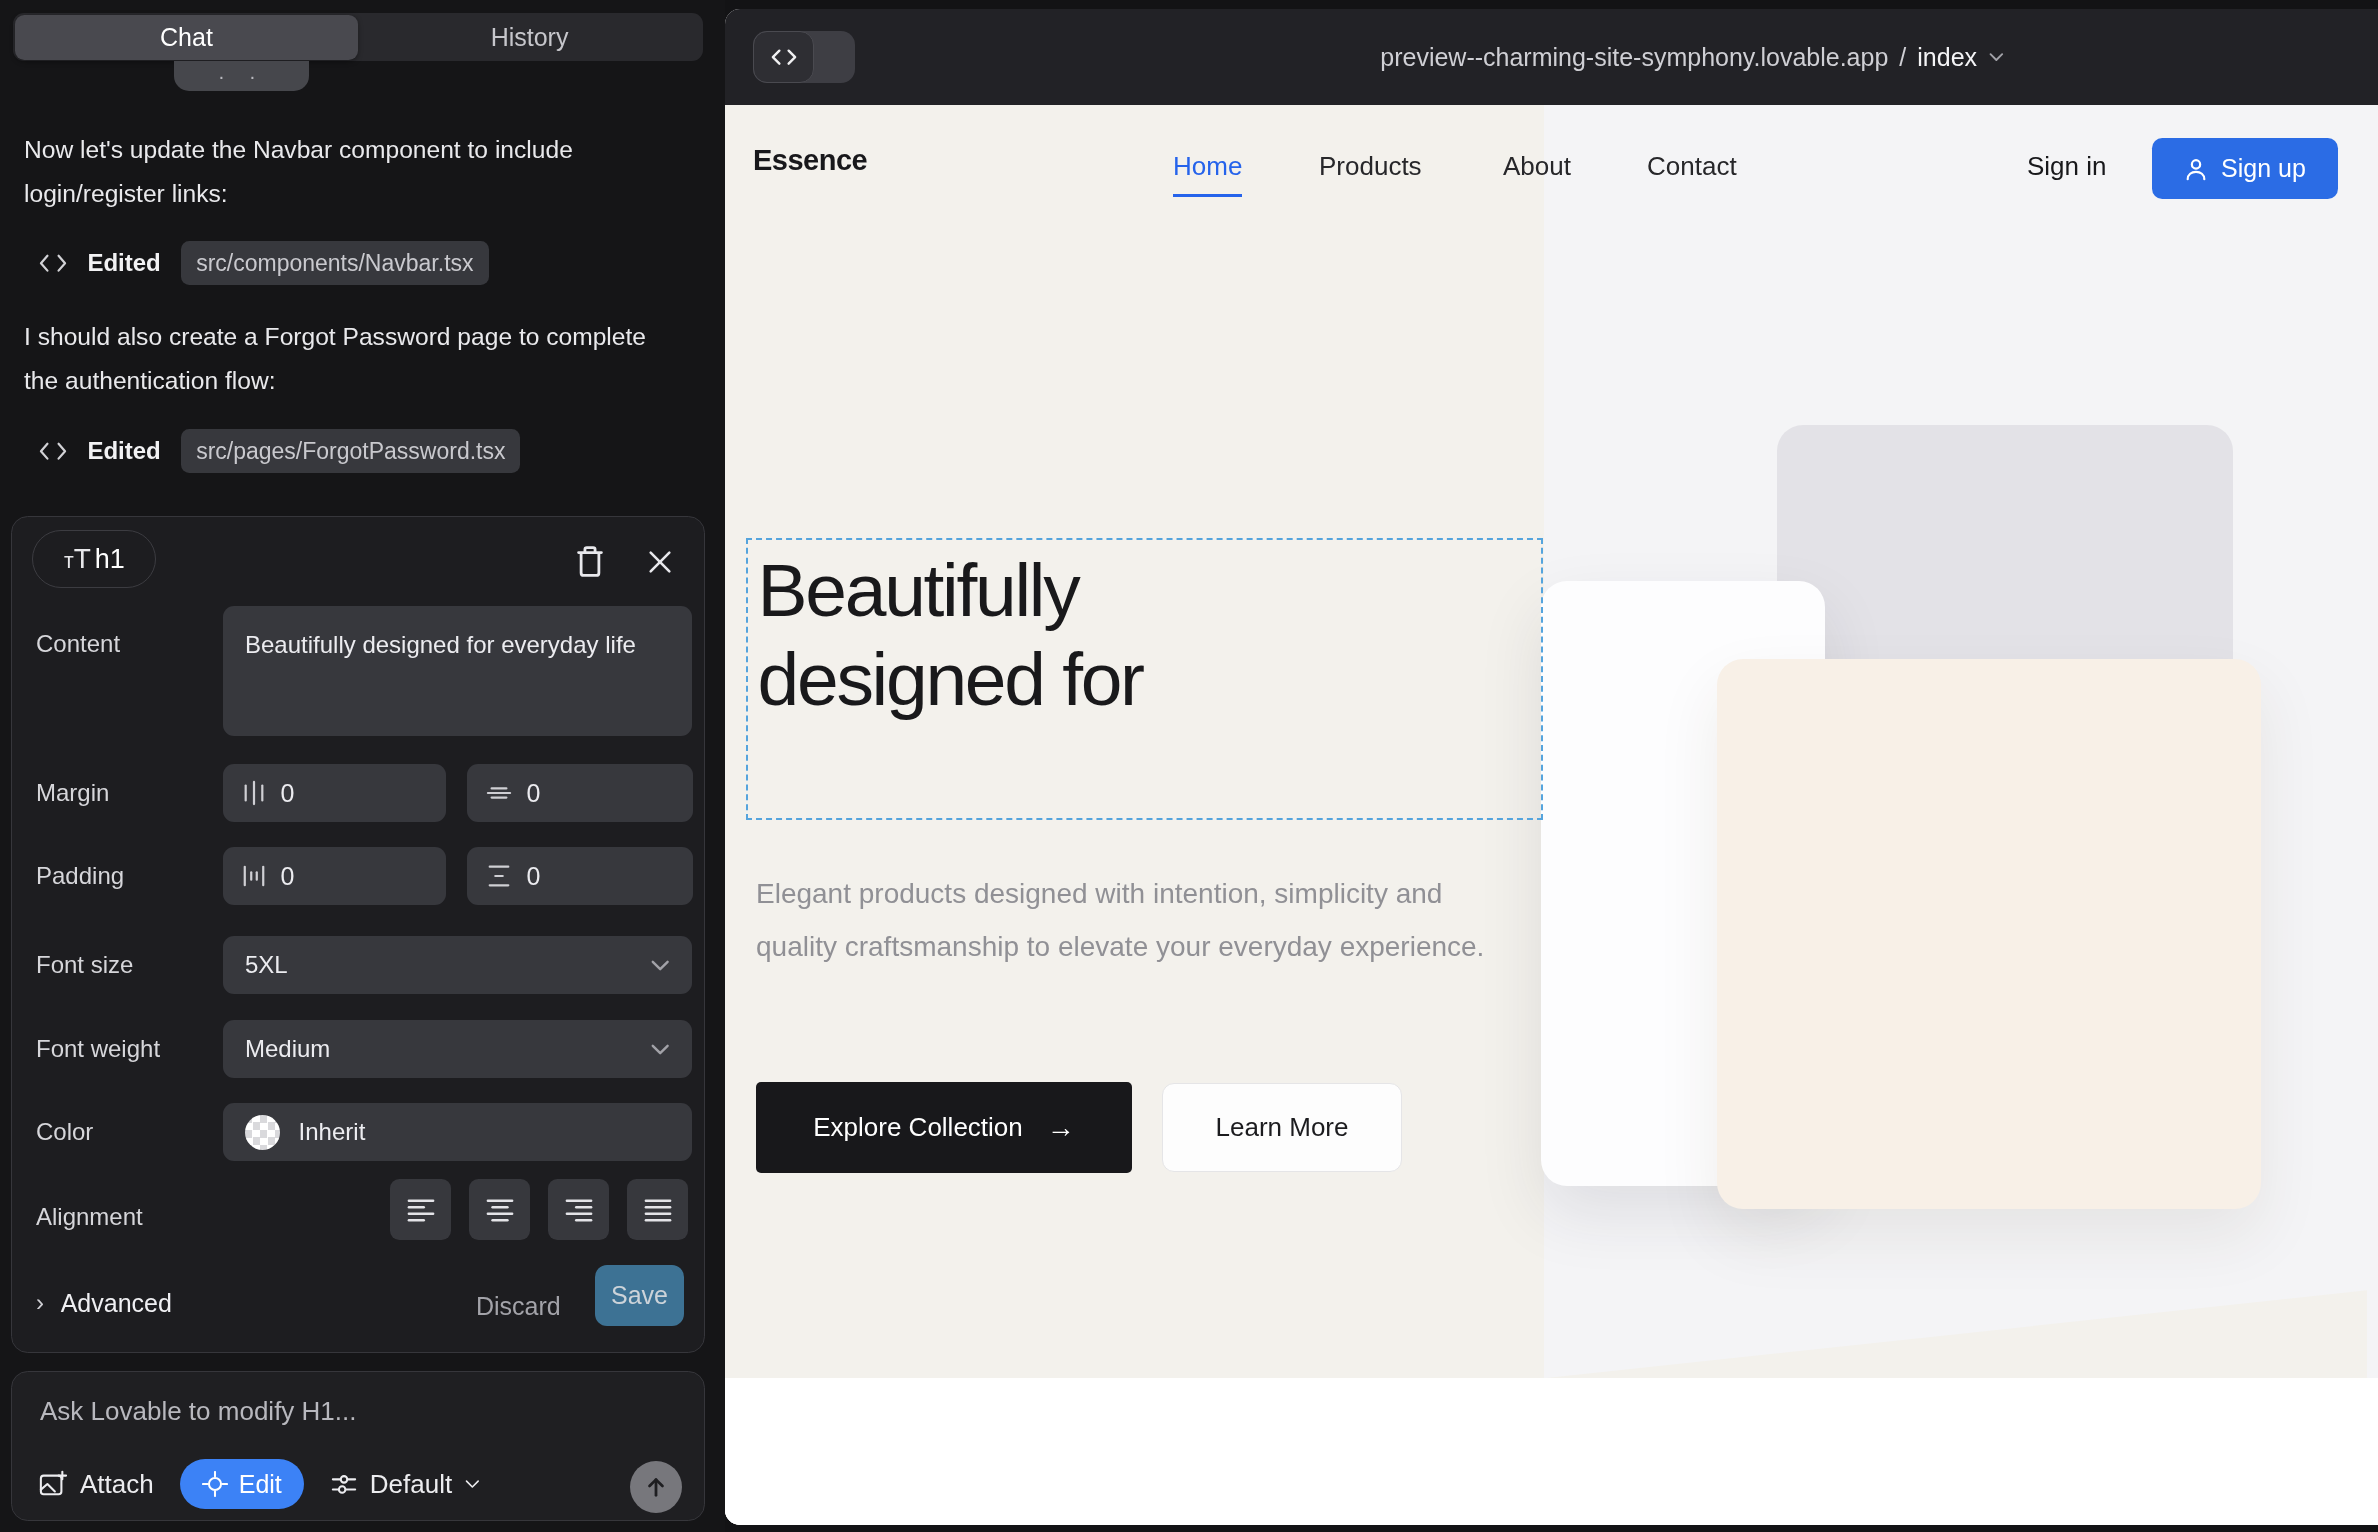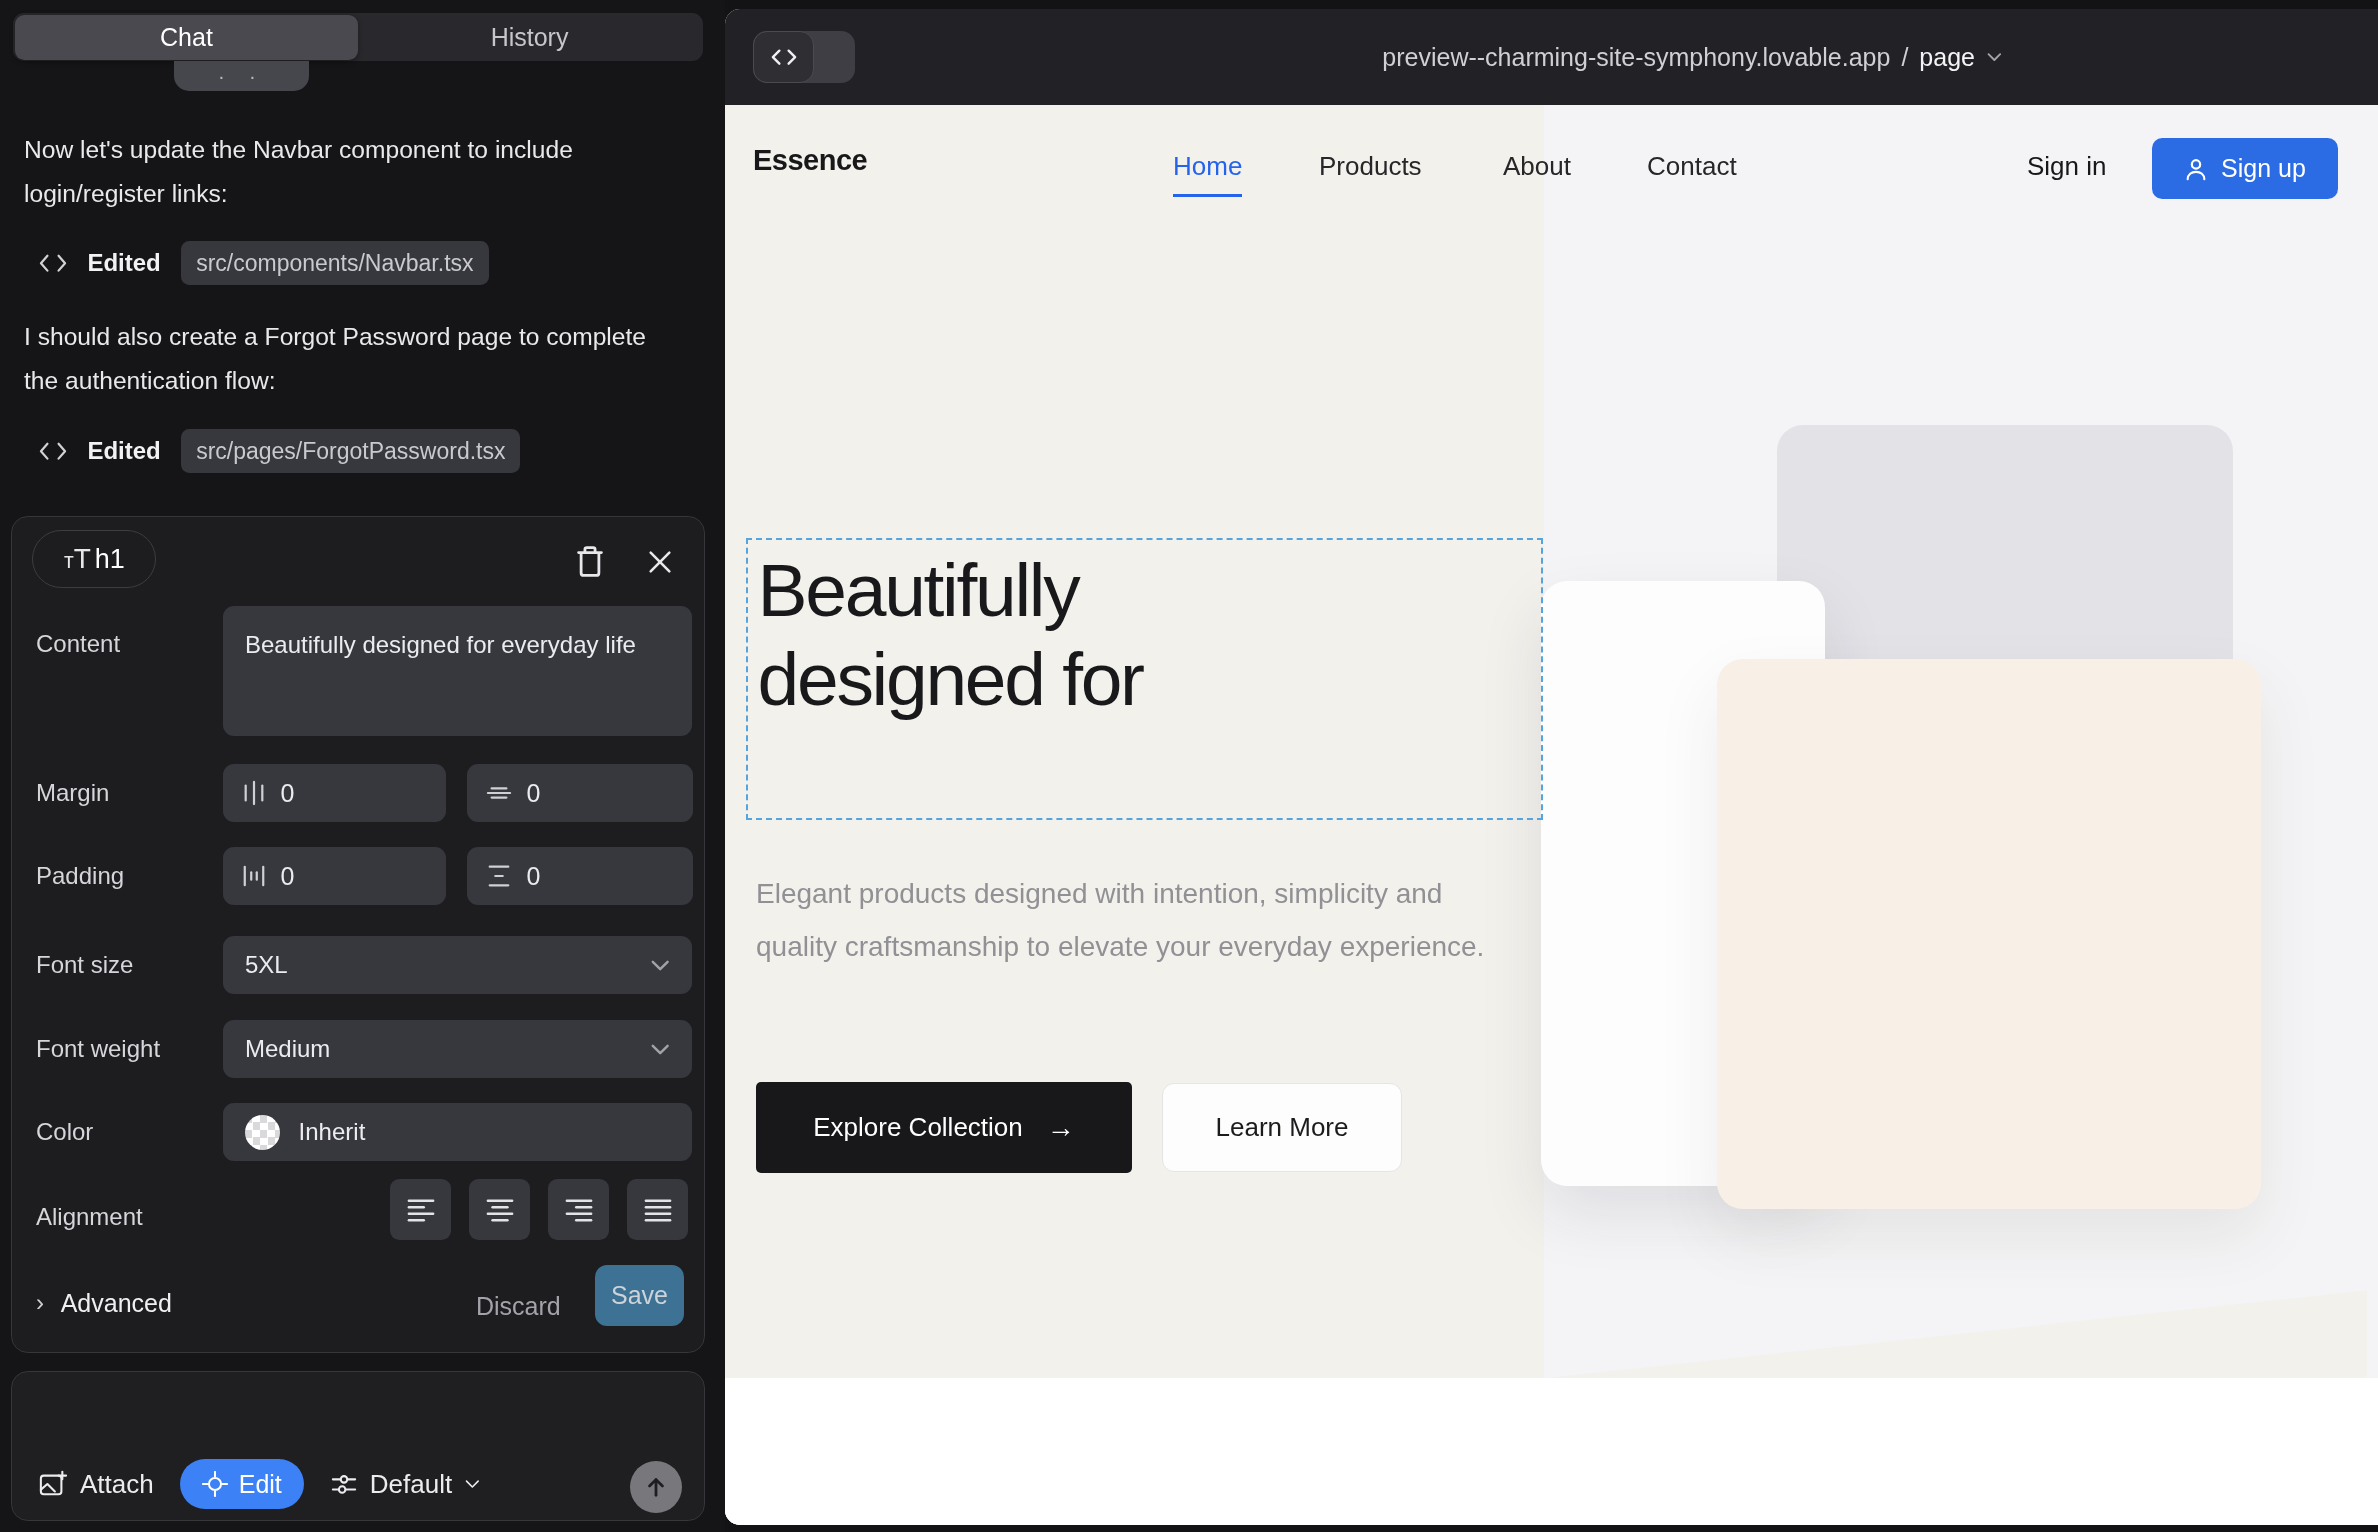--- a/index.html
+++ b/index.html
@@ -249,20 +249,21 @@
 
       <div class="adv">
         <span class="gt">›</span>
         <span>Advanced</span>
       </div>
       <div class="discard">Discard</div>
       <button class="save">Save</button>
     </div>
 
     <div class="composer">
+      <textarea placeholder="Ask Lovable to modify H1..." style=""></textarea>
       <div class="comp-row">
         <div class="comp-item">
           <svg width="30" height="28" viewBox="0 0 32 30">
             <rect x="3" y="6" width="22" height="20" rx="3"></rect>
             <path d="M3 21l7-6 8 8"></path>
             <line x1="26" y1="2" x2="26" y2="10"></line>
               <line x1="22" y1="6" x2="30" y2="6"></line>
           </svg>
           <span>Attach</span>
         </div>
@@ -308,21 +309,21 @@
           <div class="knob">
             <svg width="28" height="20.4" viewBox="0 0 30 22">
               <polyline points="10,4 3,11 10,18"></polyline>
                 <polyline points="20,4 27,11 20,18"></polyline>
             </svg>
           </div>
         </div>
         <div class="urlbox">
           <span class="url-domain">preview--charming-site-symphony.lovable.app</span>
           <span class="url-sep">/</span>
-          <span class="url-path">page</span>
+          <span class="url-path">index</span>
           <svg class="chev" style="width:16.7px;height:10.2px;" viewBox="0 0 22 14">
               <polyline points="3,3 11,11 19,3"></polyline>
             </svg>
         </div>
         <div class="bicons">
           <div class="bi">
             <svg width="30" height="30" viewBox="0 0 32 32">
               <rect x="4" y="6" width="22" height="22" rx="2"></rect>
               <line x1="13" y1="19" x2="27" y2="5"></line>
                 <polyline points="19,5 27,5 27,13"></polyline>

